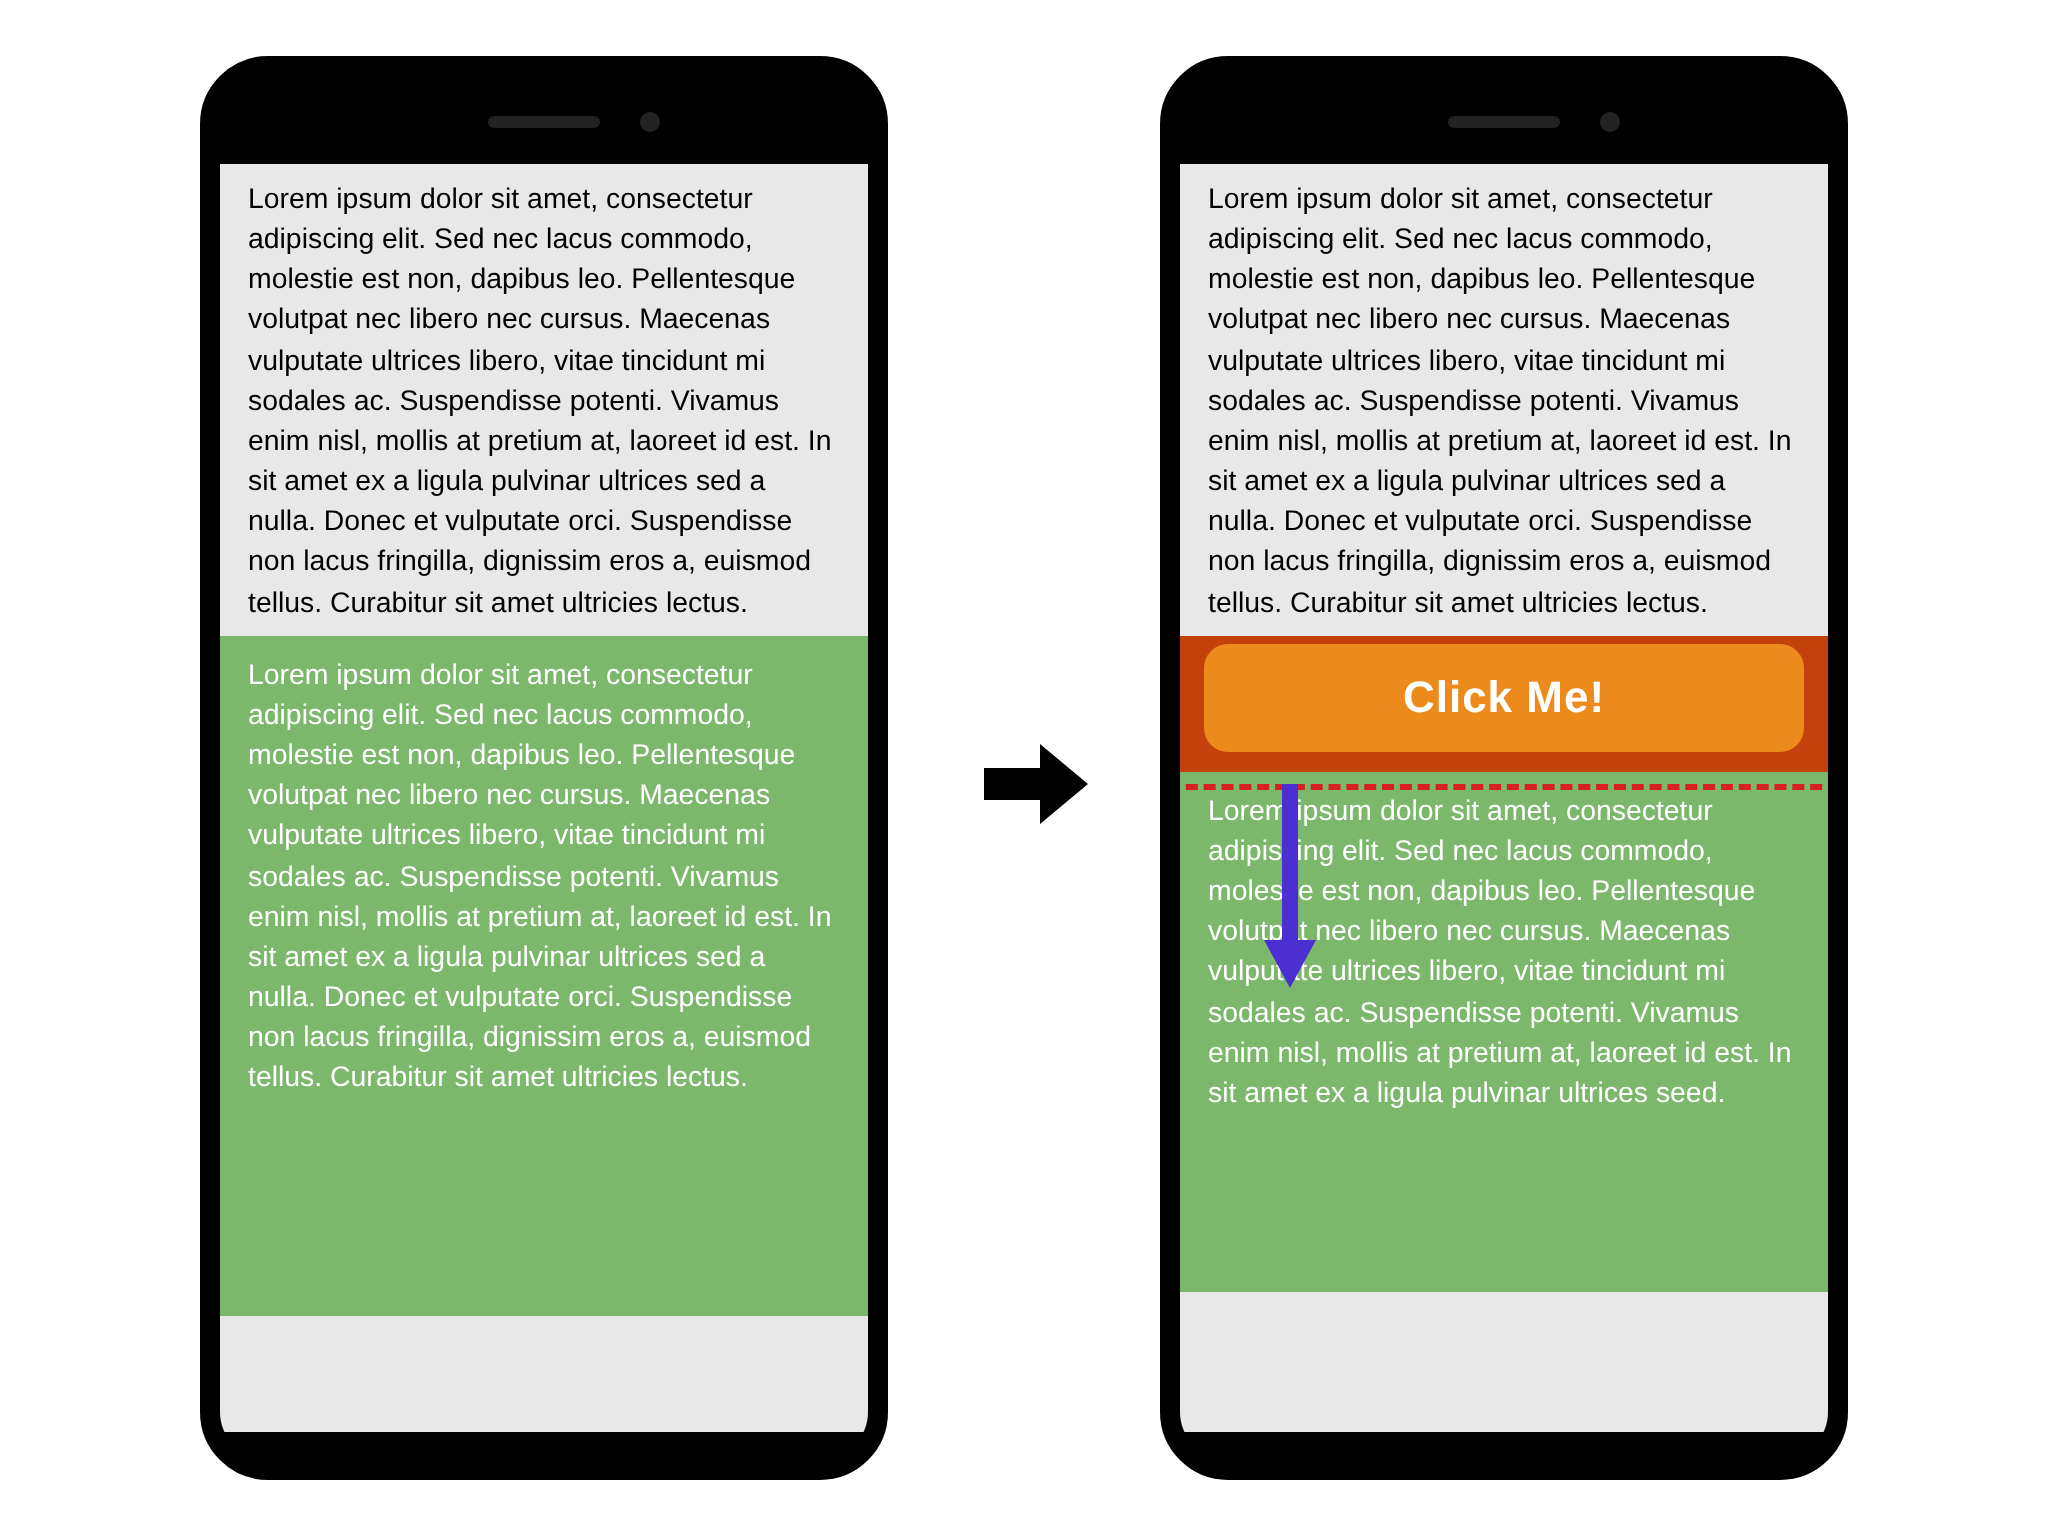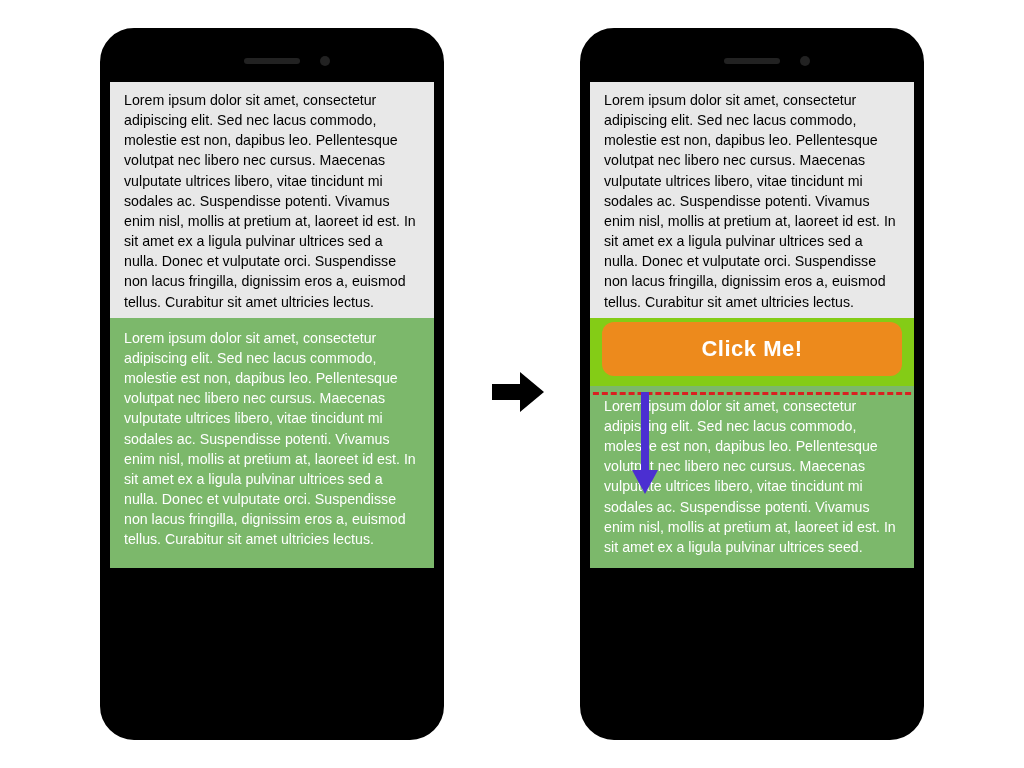--- a/index.html
+++ b/index.html
@@ -41,41 +41,41 @@
     left: 50%;
     top: 18px;
     margin-left: 48px;
     width: 10px;
     height: 10px;
     background: #222;
     border-radius: 50%;
   }
   .phone .screen {
     background: #e8e8e8;
-    height: 486px;
+    height: 634px;
     width: 100%;
     overflow: hidden;
     position: relative;
   }
   .content-white {
     background: #e8e8e8;
     padding: 8px 14px 6px 14px;
     color: #000;
     font-size: 14.2px;
     line-height: 1.42;
   }
   .content-green {
     background: #7cb86b;
     padding: 10px 14px 10px 14px;
     color: #fff;
     font-size: 14.2px;
     line-height: 1.42;
   }
   .btn-row {
-    background: #84cc16;
+    background: #c2410c;
     padding: 4px 12px 10px 12px;
     position: relative;
   }
   .click-btn {
     background: #ed8a1c;
     color: #fff;
     font-weight: bold;
     font-size: 22px;
     border-radius: 12px;
     height: 54px;

